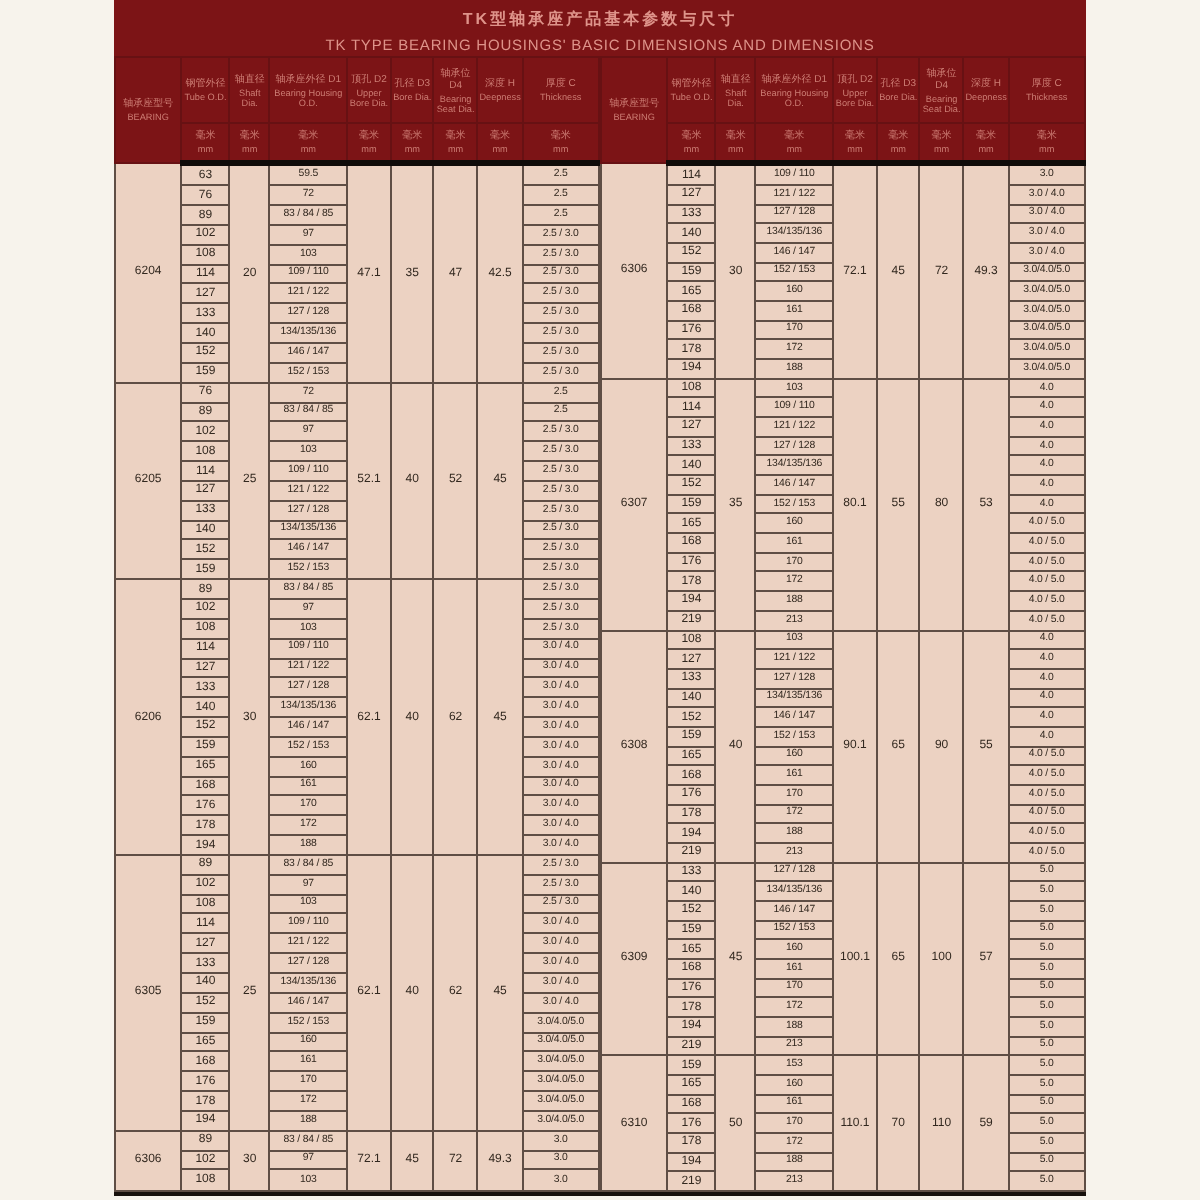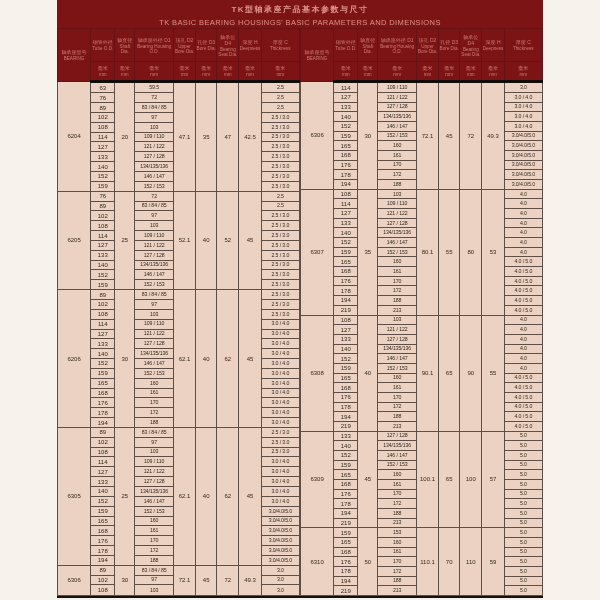--- a/index.html
+++ b/index.html
@@ -38,21 +38,21 @@
   }
   tbody td.sm { font-size:5.2px; letter-spacing:-0.1px; }
   tbody tr.gs td { border-top:1.5px solid #17110d; }
 </style>
 </head>
 <body>
 
 <div class="wrap">
   <div class="titlebar">
     <div class="t-zh">TK型轴承座产品基本参数与尺寸</div>
-    <div class="t-en">TK BASIC BEARING HOUSINGS' BASIC PARAMETERS AND DIMENSIONS</div>
+    <div class="t-en">TK TYPE BEARING HOUSINGS' BASIC DIMENSIONS AND DIMENSIONS</div>
   </div>
   <div class="tables">
     <div class="half">
         <table>
           <colgroup>
             <col style="width: 13.7%;">
             <col style="width: 10%;">
             <col style="width: 8.3%;">
             <col style="width: 15.9%;">
             <col style="width: 9.2%;">

